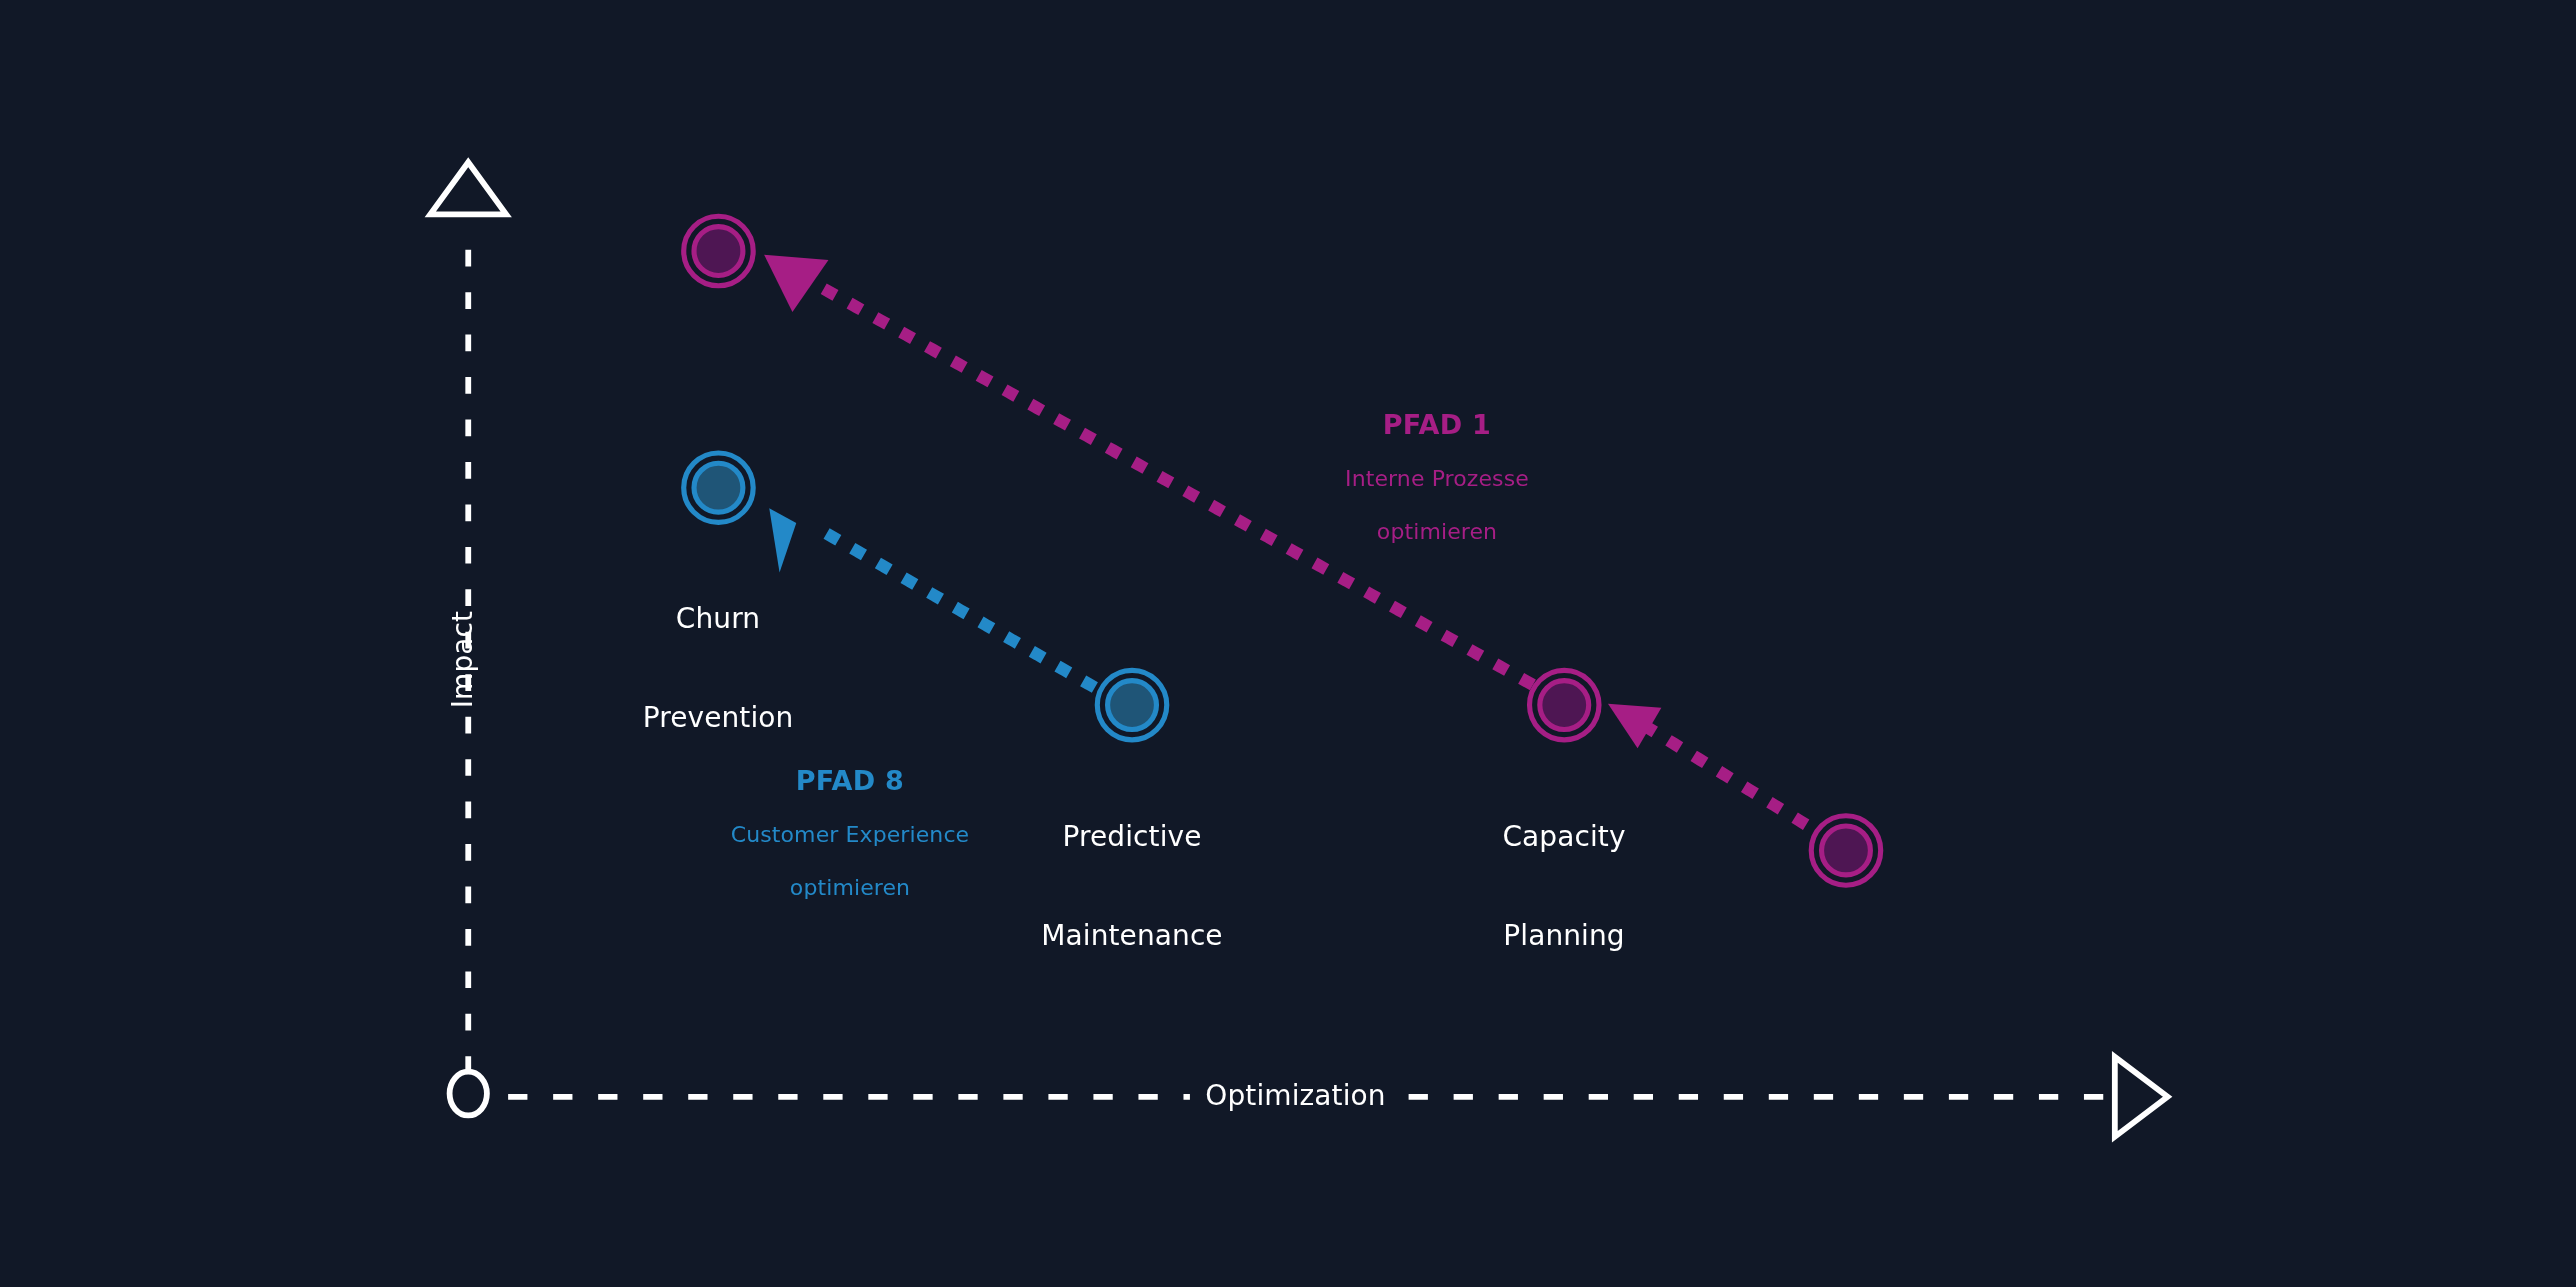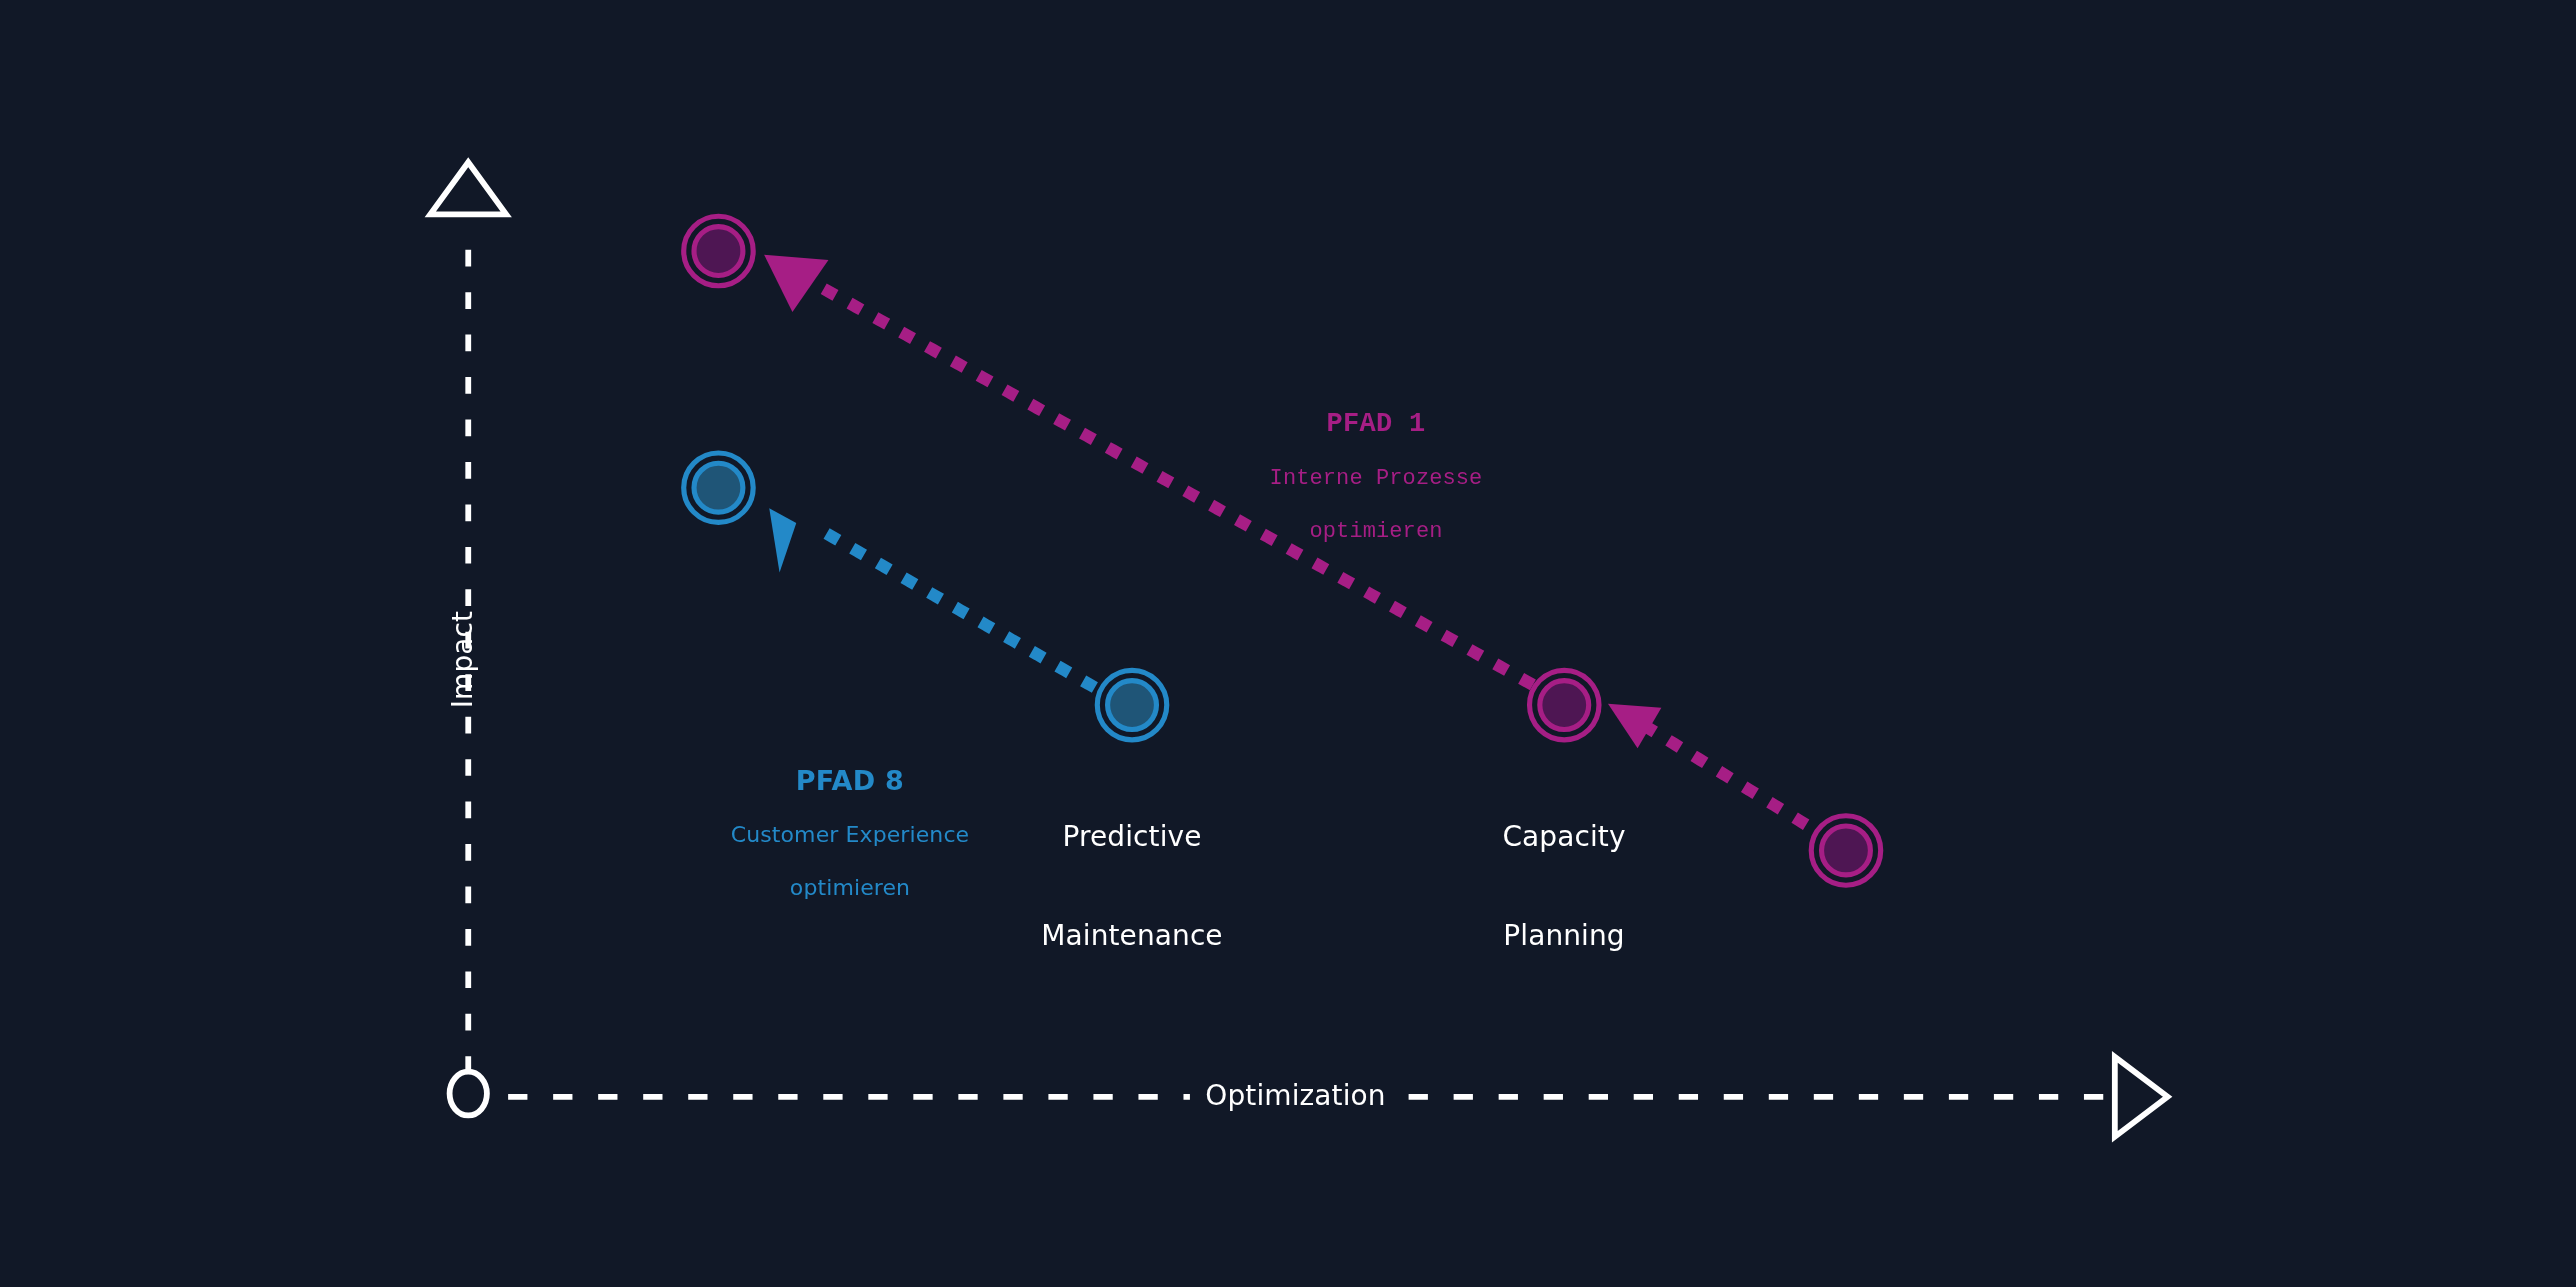--- a/index.html
+++ b/index.html
@@ -121,33 +121,37 @@
       <circle cx="2870" cy="1322" r="38" fill="#4e1653" stroke="#a61e85" stroke-width="8"></circle>
     </g>
 
   </svg>
 
   <div class="lbl axis-label axis-label-y" style="left:334px; top:643px; width:257px;">Impact</div>
 
   <div class="lbl axis-label" style="left:1167px; top:1079px; width:257px;">Optimization</div>
 
 
+  <div class="lbl node-label" style="left:525px; top:536px; width:386px;">
+    <div>Churn</div>
+    <div>Prevention</div>
+  </div>
 
   <div class="lbl node-label" style="left:939px; top:754px; width:386px;">
     <div>Predictive</div>
     <div>Maintenance</div>
   </div>
 
   <div class="lbl node-label" style="left:1371px; top:754px; width:386px;">
     <div>Capacity</div>
     <div>Planning</div>
   </div>
 
 
-  <div class="lbl" style="left:1183px; top:385px; width:386px; color:#a61e85;font-family:Liberation Mono, monospace;">
+  <div class="lbl" style="left:1244px; top:385px; width:386px; color:#a61e85;">
     <div class="path-title">PFAD 1</div>
     <div class="path-sub">Interne Prozesse</div>
     <div class="path-sub">optimieren</div>
   </div>
 
   <div class="lbl" style="left:657px; top:741px; width:386px; color:#2389c8;">
     <div class="path-title">PFAD 8</div>
     <div class="path-sub">Customer Experience</div>
     <div class="path-sub">optimieren</div>
   </div>

